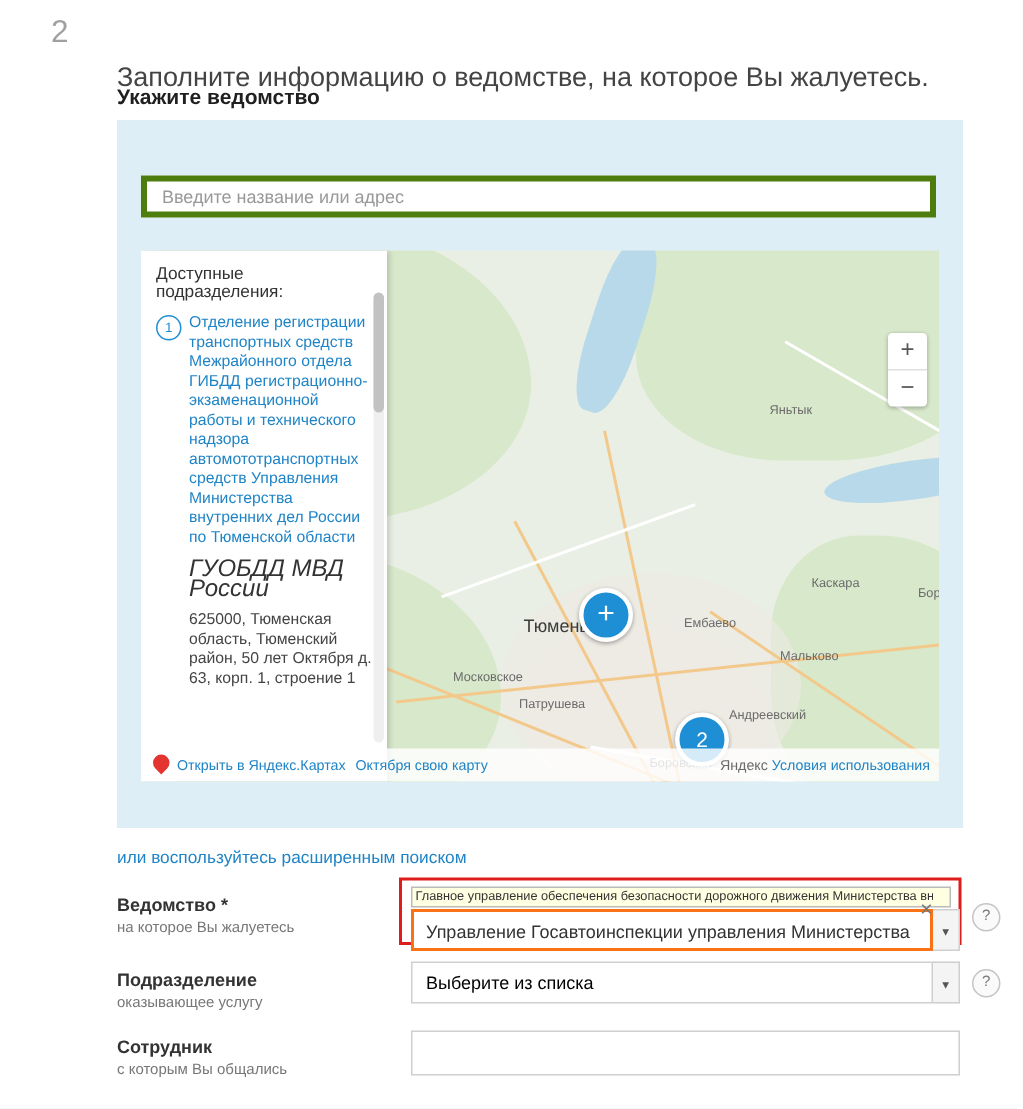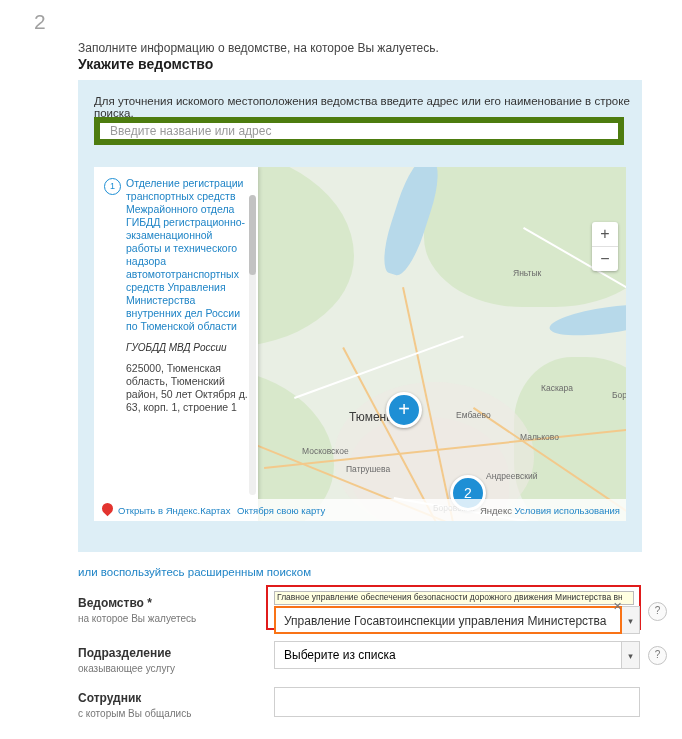--- a/index.html
+++ b/index.html
@@ -30,21 +30,21 @@
     top: 20px;
     font-size: 14px;
     font-weight: bold;
     color: #1f1f1f;
     margin-top: 36px;
   }
   .step-subtitle {
     position: absolute;
     left: 78px;
     top: 41px;
-    font-size: 12px;
+    font-size: 18px;
     color: #444444;
   }
   .map-panel {
     position: absolute;
     left: 78px;
     top: 80px;
     width: 564px;
     height: 472px;
     background: #ddeef6;
   }
@@ -55,21 +55,21 @@
     font-size: 11.5px;
     color: #333333;
   }
   .search-box {
     position: absolute;
     left: 16px;
     top: 37px;
     width: 530px;
     height: 28px;
     background: #ffffff;
-    border: 6px solid #4d7c0f;
+    border: 4px solid #4d7c0f;
     box-sizing: border-box;
   }
   .search-box input {
     width: 100%;
     height: 100%;
     border: none;
     outline: none;
     padding: 0 10px;
     box-sizing: border-box;
     font-family: "Liberation Sans", sans-serif;
@@ -191,21 +191,21 @@
   .org-link {
     color: #1f84c6;
     font-size: 10.5px;
     line-height: 13px;
     text-decoration: none;
     display: block;
     cursor: pointer;
   }
   .org-sub {
     font-style: italic;
-    font-size: 10px;
+    font-size: 16px;
     color: #333;
     margin-top: 8px;
     line-height: 13px;
   }
   .org-addr {
     font-size: 10.5px;
     color: #444;
     margin-top: 8px;
     line-height: 13px;
   }
@@ -360,21 +360,20 @@
 </style>
 </head>
 <body>
 
 <div class="step-number">2</div>
 <div class="step-title">Укажите ведомство</div>
 <div class="step-subtitle">Заполните информацию о ведомстве, на которое Вы жалуетесь.</div>
 
 <div class="map-panel">
 
-  <div class="map-hint">Для уточнения искомого местоположения ведомства введите адрес или его наименование в строке поиска.</div>
 
   <div class="search-box">
     <input type="text" value="" placeholder="Введите название или адрес" style="">
   </div>
 
   <div class="map-area">
 
     <div class="mb-green" style="left:-20px;top:-20px;width:280px;height:200px;"></div>
     <div class="mb-green" style="left:330px;top:-30px;width:240px;height:170px;"></div>
     <div class="mb-green" style="left:0px;top:200px;width:240px;height:180px;"></div>
@@ -408,20 +407,21 @@
 
     <div class="marker plus" style="left:292px;top:225px;">+</div>
     <div class="marker" style="left:356px;top:308px;">2</div>
 
     <div class="zoom-ctrl">
       <div>+</div>
       <div>−</div>
     </div>
 
     <div class="panel-list">
+      <div class="panel-list-title">Доступные подразделения:</div>
       <div class="org-item">
         <div class="org-badge">1</div>
         <a class="org-link">Отделение регистрации транспортных средств Межрайонного отдела ГИБДД регистрационно-экзаменационной работы и технического надзора автомототранспортных средств Управления Министерства внутренних дел России по Тюменской области</a>
         <div class="org-sub">ГУОБДД МВД России</div>
         <div class="org-addr">625000, Тюменская область, Тюменский район, 50 лет Октября д. 63, корп. 1, строение 1</div>
       </div>
       <div class="scrollbar">
         <div class="thumb"></div>
       </div>
     </div>

